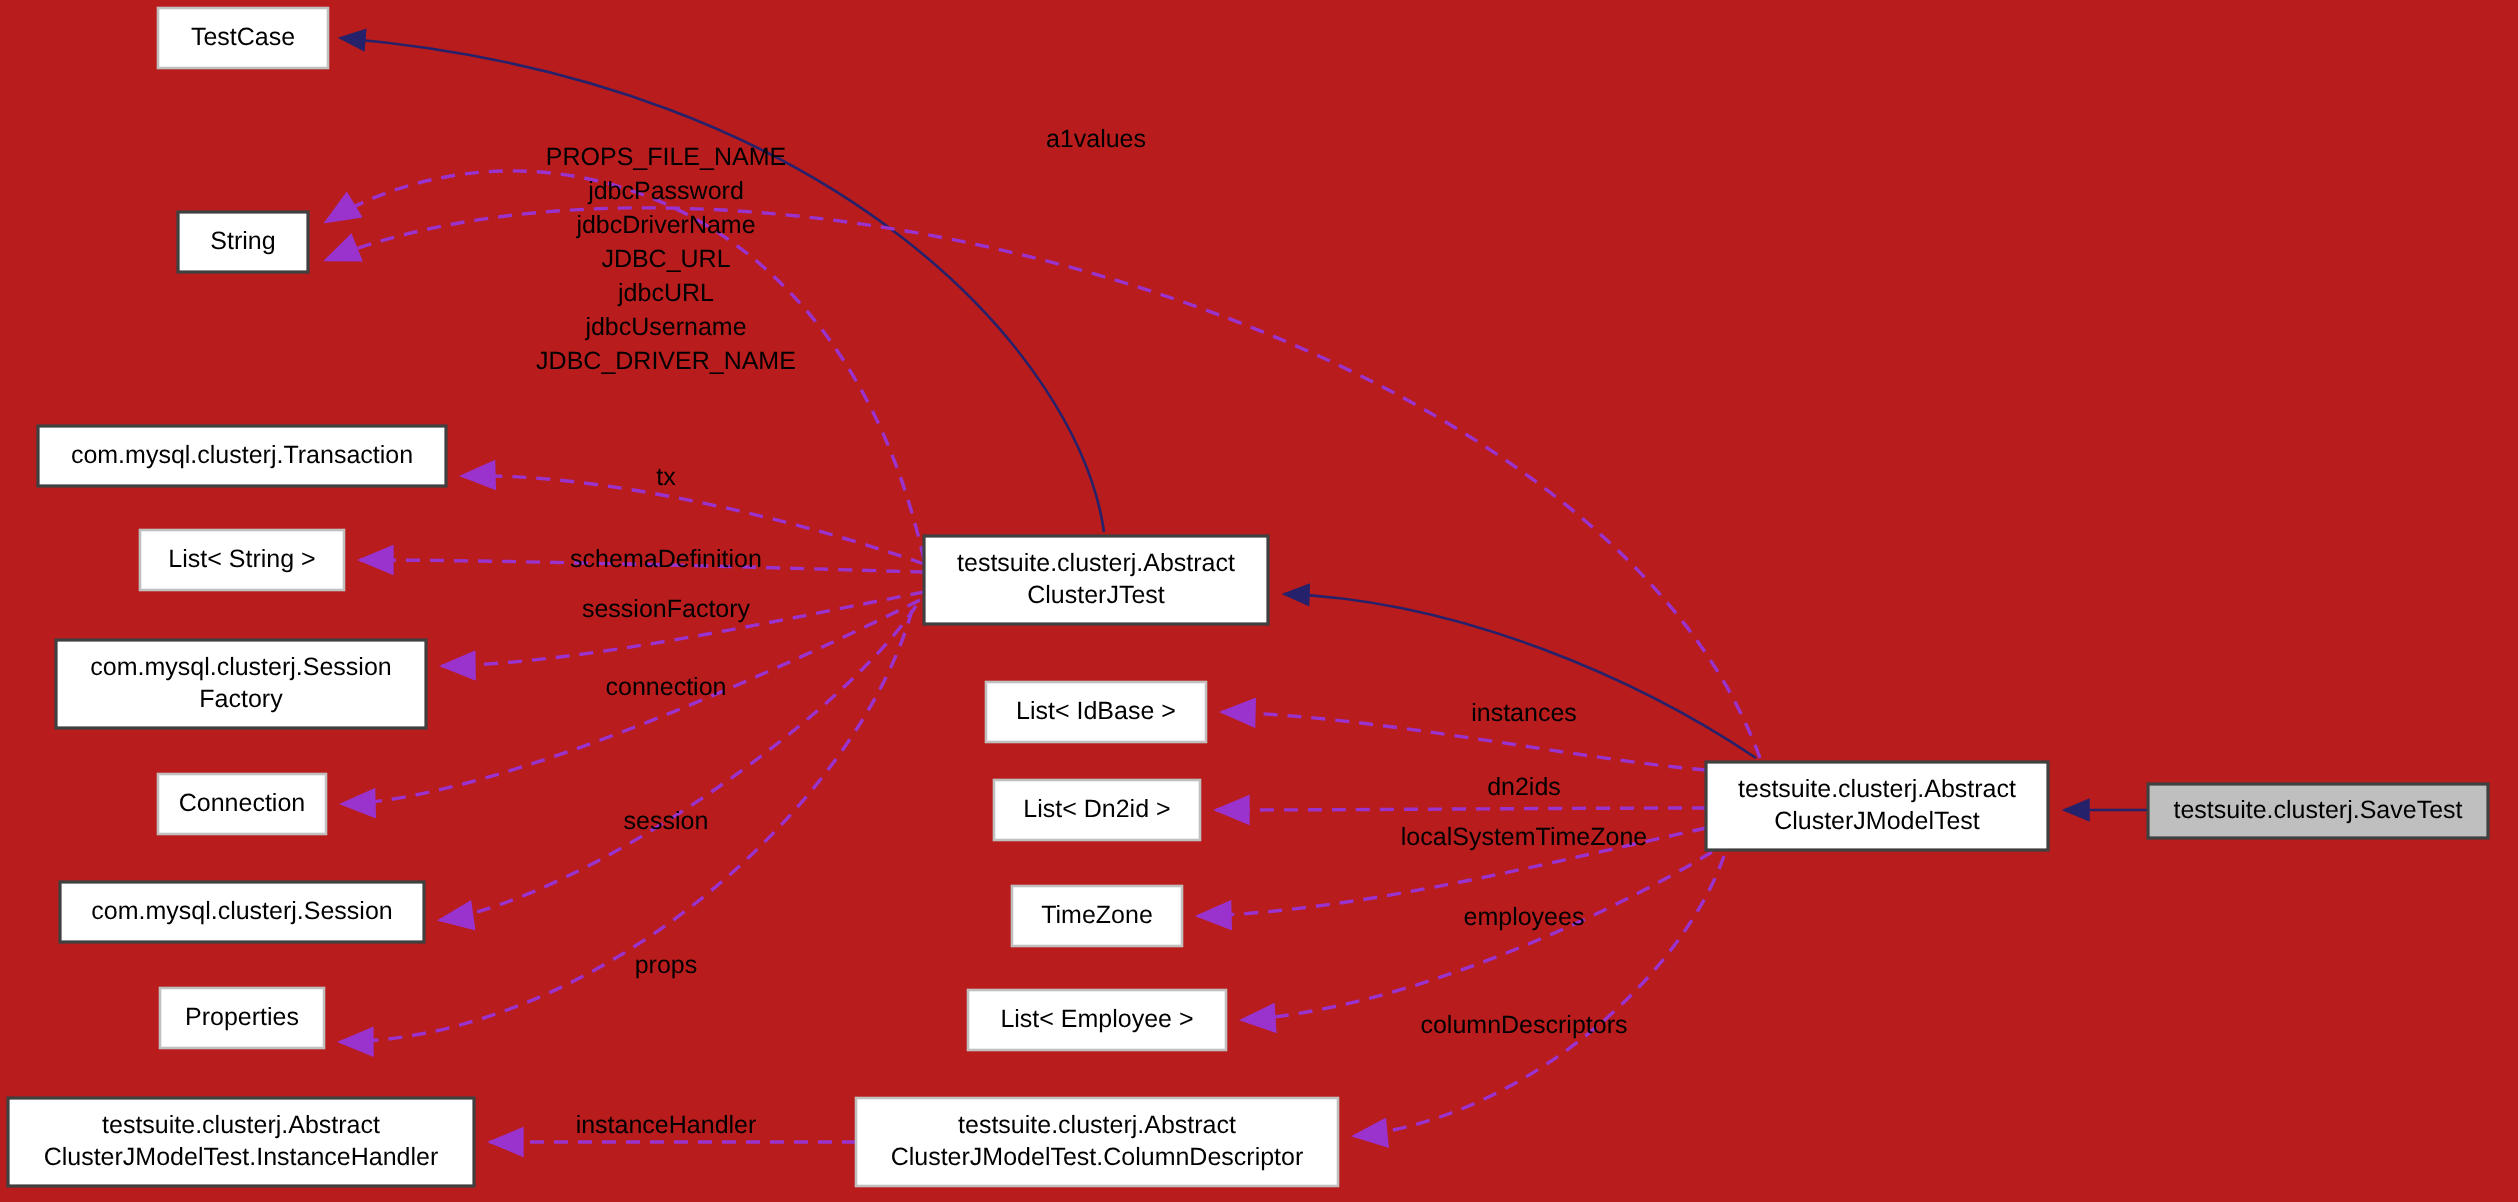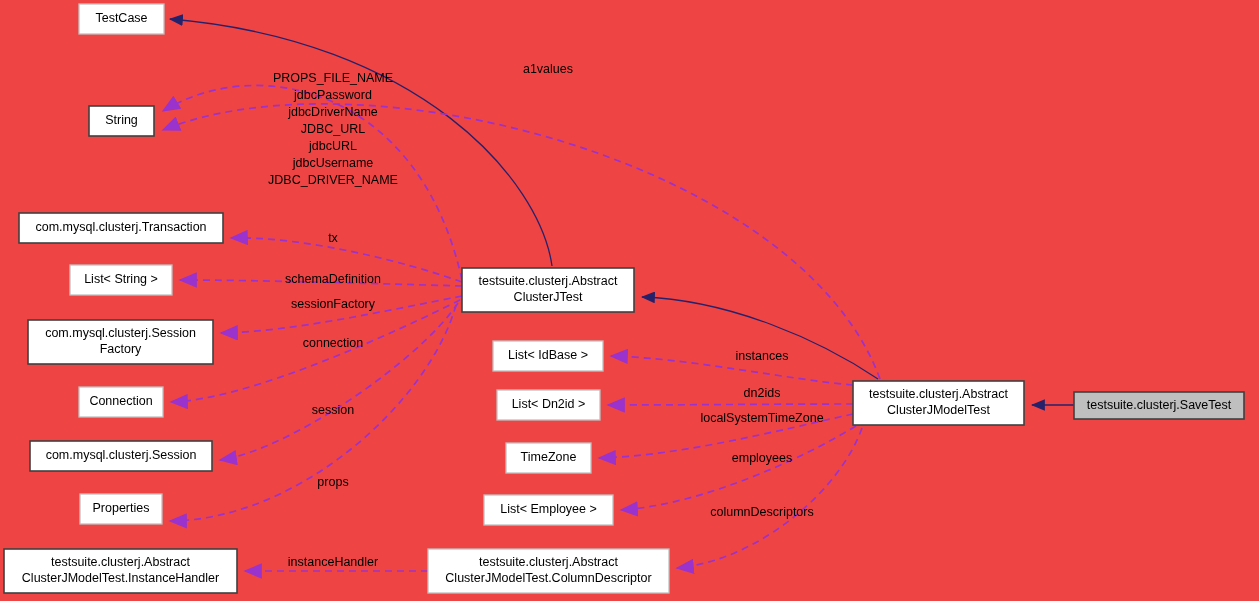--- a/index.html
+++ b/index.html
@@ -10,21 +10,21 @@
   body {
     width: 1259px;
     height: 601px;
     font-family: "Liberation Sans", sans-serif;
     overflow: hidden;
   }
   #diagram {
     position: relative;
     width: 1259px;
     height: 601px;
-    background: #ef4444;
+    background: #b91c1c;
   }
   svg.canvas {
     position: absolute;
     top: 0;
     left: 0;
     width: 1259px;
     height: 601px;
   }
   .node-label {
     font-family: "Liberation Sans", sans-serif;

